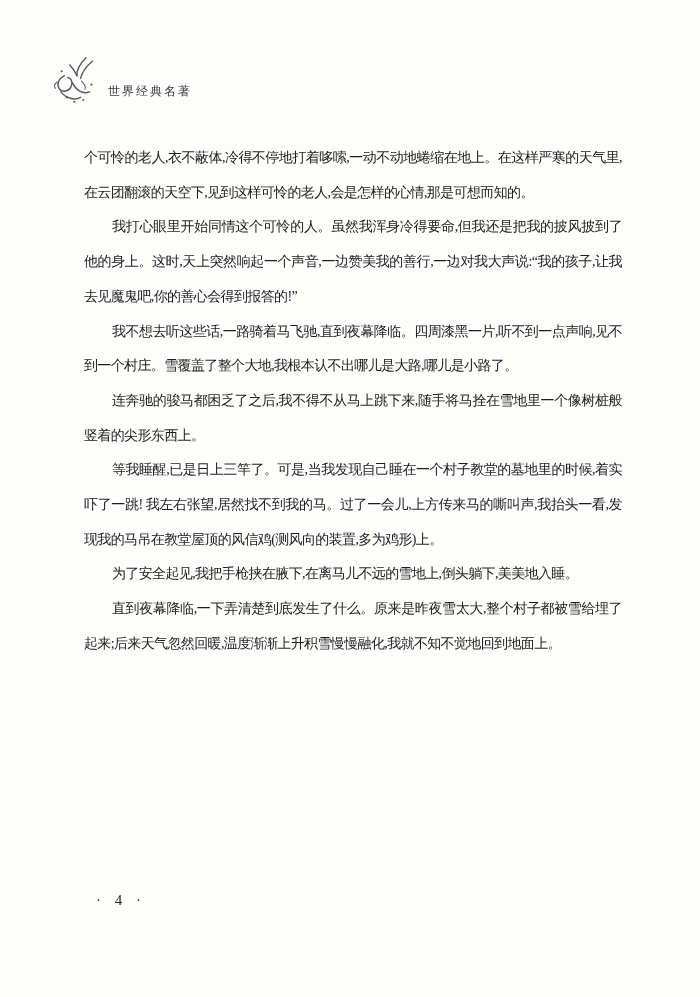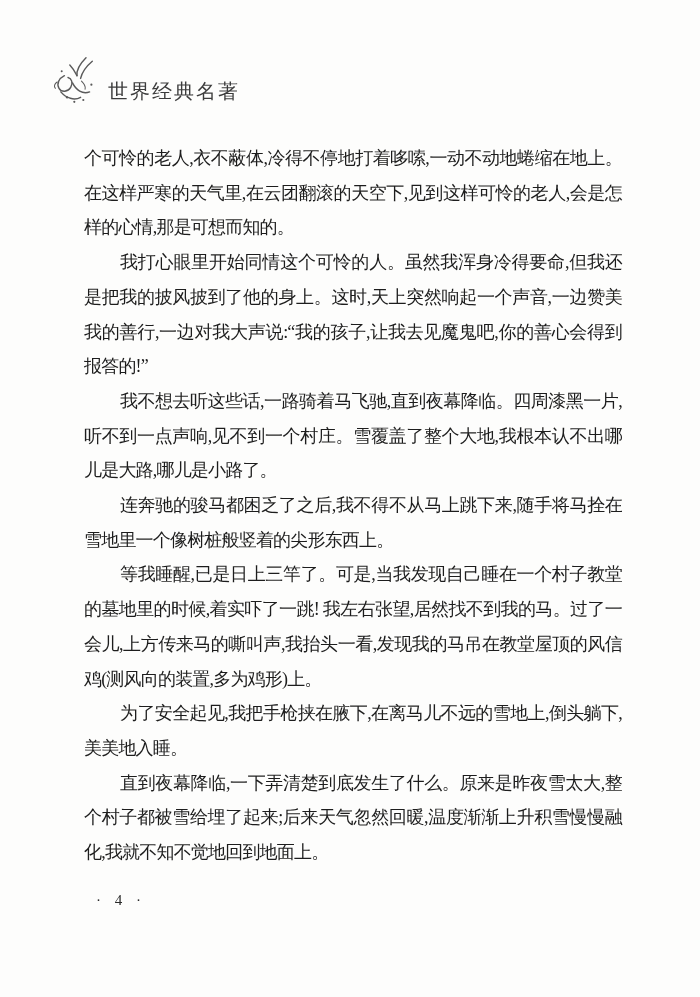--- a/index.html
+++ b/index.html
@@ -25,33 +25,33 @@
     align-items: center;
   }
   .logo {
     display: inline-block;
     width: 54px;
     height: 56px;
     margin-right: 4px;
   }
   .logo svg { width: 100%; height: 100%; }
   .series-label {
-    font-size: 20px;
+    font-size: 12px;
     color: #3c3c3c;
     letter-spacing: 2px;
     white-space: nowrap;
     padding-top: 6px;
     margin-top: 12px;
   }
   .body-text {
     position: absolute;
     left: 84px;
     top: 141px;
     width: 538px;
-    font-size: 18px;
+    font-size: 14px;
     line-height: 34.7px;
     letter-spacing: -0.045em;
     text-align: justify;
     text-justify: inter-ideograph;
   }
   .body-text p {
     margin: 0;
     text-indent: 2em;
   }
   .body-text p.continuation {

